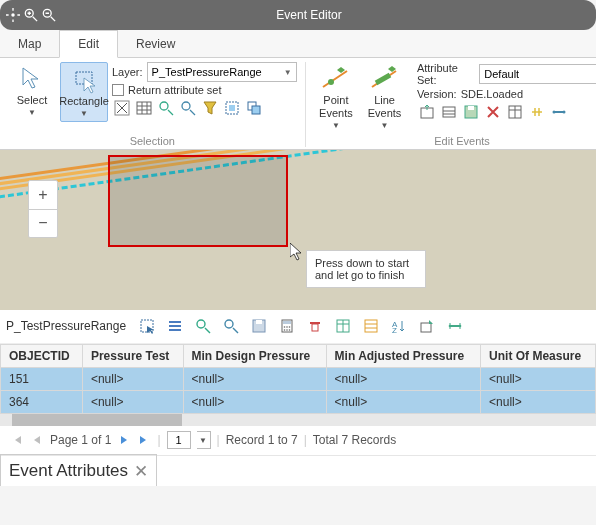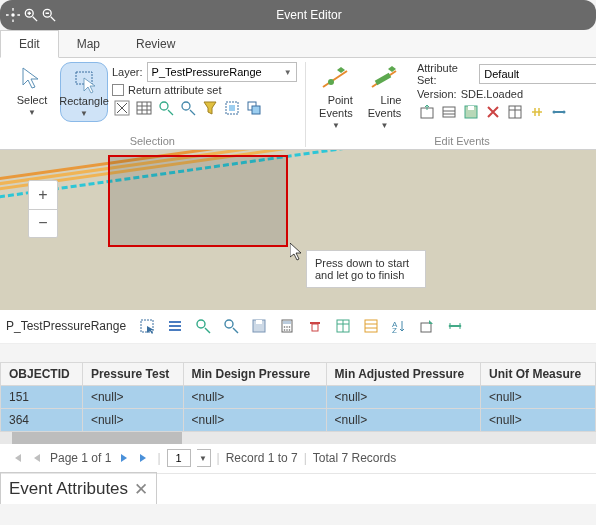--- a/index.html
+++ b/index.html
@@ -9,23 +9,23 @@
   .titlebar .tb-title { flex: 1; text-align: center; padding-right: 40px; }
   .tb-icon { width: 14px; height: 14px; display: flex; align-items: center; justify-content: center; fill: #fff; color: #fff; }
   .tabs { height: 28px; background: #f7f7f7; display: flex; align-items: stretch; border-bottom: 1px solid #d0d0d0; }
   .tab { padding: 0 18px; display: flex; align-items: center; color: #444; cursor: pointer; }
   .tab.active { background: #fff; border: 1px solid #d0d0d0; border-bottom-color: #fff; margin-bottom: -1px; }
   .ribbon { background: #fff; display: flex; border-bottom: 1px solid #d0d0d0; padding: 4px 0 2px 0; }
   .group { border-right: 1px solid #e0e0e0; padding: 0 8px; display: flex; flex-direction: column; }
   .group-body { display: flex; align-items: flex-start; gap: 4px; flex: 1; }
   .group-title { text-align: center; color: #888; font-size: 11px; padding-top: 2px; }
   .bigbtn { width: 48px; text-align: center; cursor: pointer; padding: 2px; }
-  .bigbtn.active { background: #cfe3f7; border: 1px solid #8ab9e8; border-radius: 11px; }
+  .bigbtn.active { background: #cfe3f7; border: 1px solid #8ab9e8; border-radius: 2px; }
   .bigbtn .ic { height: 30px; display: flex; align-items: center; justify-content: center; }
-  .bigbtn .lbl { font-size: 11px; color: #333; line-height: 1.2; display: flex; flex-direction: column; align-items: center; justify-content: center; text-align: right; }
+  .bigbtn .lbl { font-size: 11px; color: #333; line-height: 1.2; display: flex; flex-direction: column; align-items: center; justify-content: center; }
   .bigbtn .dd { font-size: 8px; color: #555; margin-top: 1px; }
   .sel-right { display: flex; flex-direction: column; gap: 2px; }
   .row-ln { display: flex; align-items: center; gap: 4px; }
   .layer-select { width: 150px; height: 20px; border: 1px solid #bdbdbd; background: #fff; display: flex; align-items: center; justify-content: space-between; padding: 0 4px; font-size: 11px; cursor: pointer; }
   .layer-select .caret { font-size: 8px; color: #666; }
   .chk { width: 12px; height: 12px; border: 1px solid #888; background: #fff; }
   .mini-icons { display: flex; gap: 2px; }
   .mini { width: 20px; height: 20px; display: flex; align-items: center; justify-content: center; cursor: pointer; }
   .mini svg { width: 16px; height: 16px; }
   .attr-col { display: flex; flex-direction: column; gap: 2px; padding-left: 6px; }
@@ -40,21 +40,21 @@
   .zoom { position: absolute; left: 28px; top: 30px; width: 30px; background: #fff; border: 1px solid #ccc; border-radius: 2px; overflow: hidden; }
   .zoom div { height: 28px; display: flex; align-items: center; justify-content: center; font-size: 16px; color: #555; cursor: pointer; }
   .zoom div + div { border-top: 1px solid #ccc; }
   .tooltip { position: absolute; background: #fff; border: 1px solid #ccc; padding: 6px 8px; font-size: 11px; color: #333; width: 120px; }
   .cursor-arrow { position: absolute; width: 14px; height: 18px; }
   .panelhdr { height: 34px; background: #fff; border-bottom: 1px solid #eee; display: flex; align-items: center; gap: 8px; padding: 0 6px; }
   .panelhdr .name { font-size: 12px; color: #333; }
   .panelhdr .tbicons { display: flex; gap: 10px; margin-left: 4px; }
   .panelhdr .tool { width: 18px; height: 18px; cursor: pointer; display: flex; align-items: center; justify-content: center; }
   .panelhdr .tool svg { width: 16px; height: 16px; }
-  .tablewrap { background: #fff; margin-top: 18px; }
+  .tablewrap { background: #fff; }
   table { border-collapse: collapse; width: 100%; }
   th, td { border: 1px solid #d8d8d8; padding: 4px 8px; text-align: left; font-size: 12px; white-space: nowrap; }
   th { background: #f5f5f5; color: #333; font-weight: 600; }
   td { background: #a9d0eb; color: #333; }
   .scrolltrack { height: 12px; background: #e8e8e8; position: relative; }
   .scrollthumb { position: absolute; left: 12px; top: 0; height: 12px; width: 170px; background: #bdbdbd; }
   .pager { height: 30px; background: #fff; display: flex; align-items: center; gap: 6px; padding: 0 10px; color: #555; border-bottom: 1px solid #e6e6e6; }
   .pgbtn { width: 14px; display: flex; align-items: center; justify-content: center; cursor: pointer; }
   .pgbtn svg { width: 12px; height: 12px; }
   .pgbtn.disabled svg { fill: #bfbfbf; }
@@ -87,22 +87,22 @@
         <svg viewBox="0 0 16 16" fill="none" stroke="#fff" stroke-width="1.5">
           <circle cx="6" cy="6" r="4.5"></circle>
           <path d="M10 10l5 5M4 6h4"></path>
         </svg>
       </span>
   </div>
   <div class="tb-title">Event Editor</div>
 </div>
 
 <div class="tabs">
+  <div class="tab">Map</div>
   <div class="tab active">Edit</div>
-  <div class="tab">Map</div>
   <div class="tab">Review</div>
 </div>
 
 <div class="ribbon">
 
   <div class="group" style="flex:0 0 auto;">
     <div class="group-body">
       <div class="bigbtn">
         <div class="ic">
             <svg width="28" height="28" viewBox="0 0 28 28">

